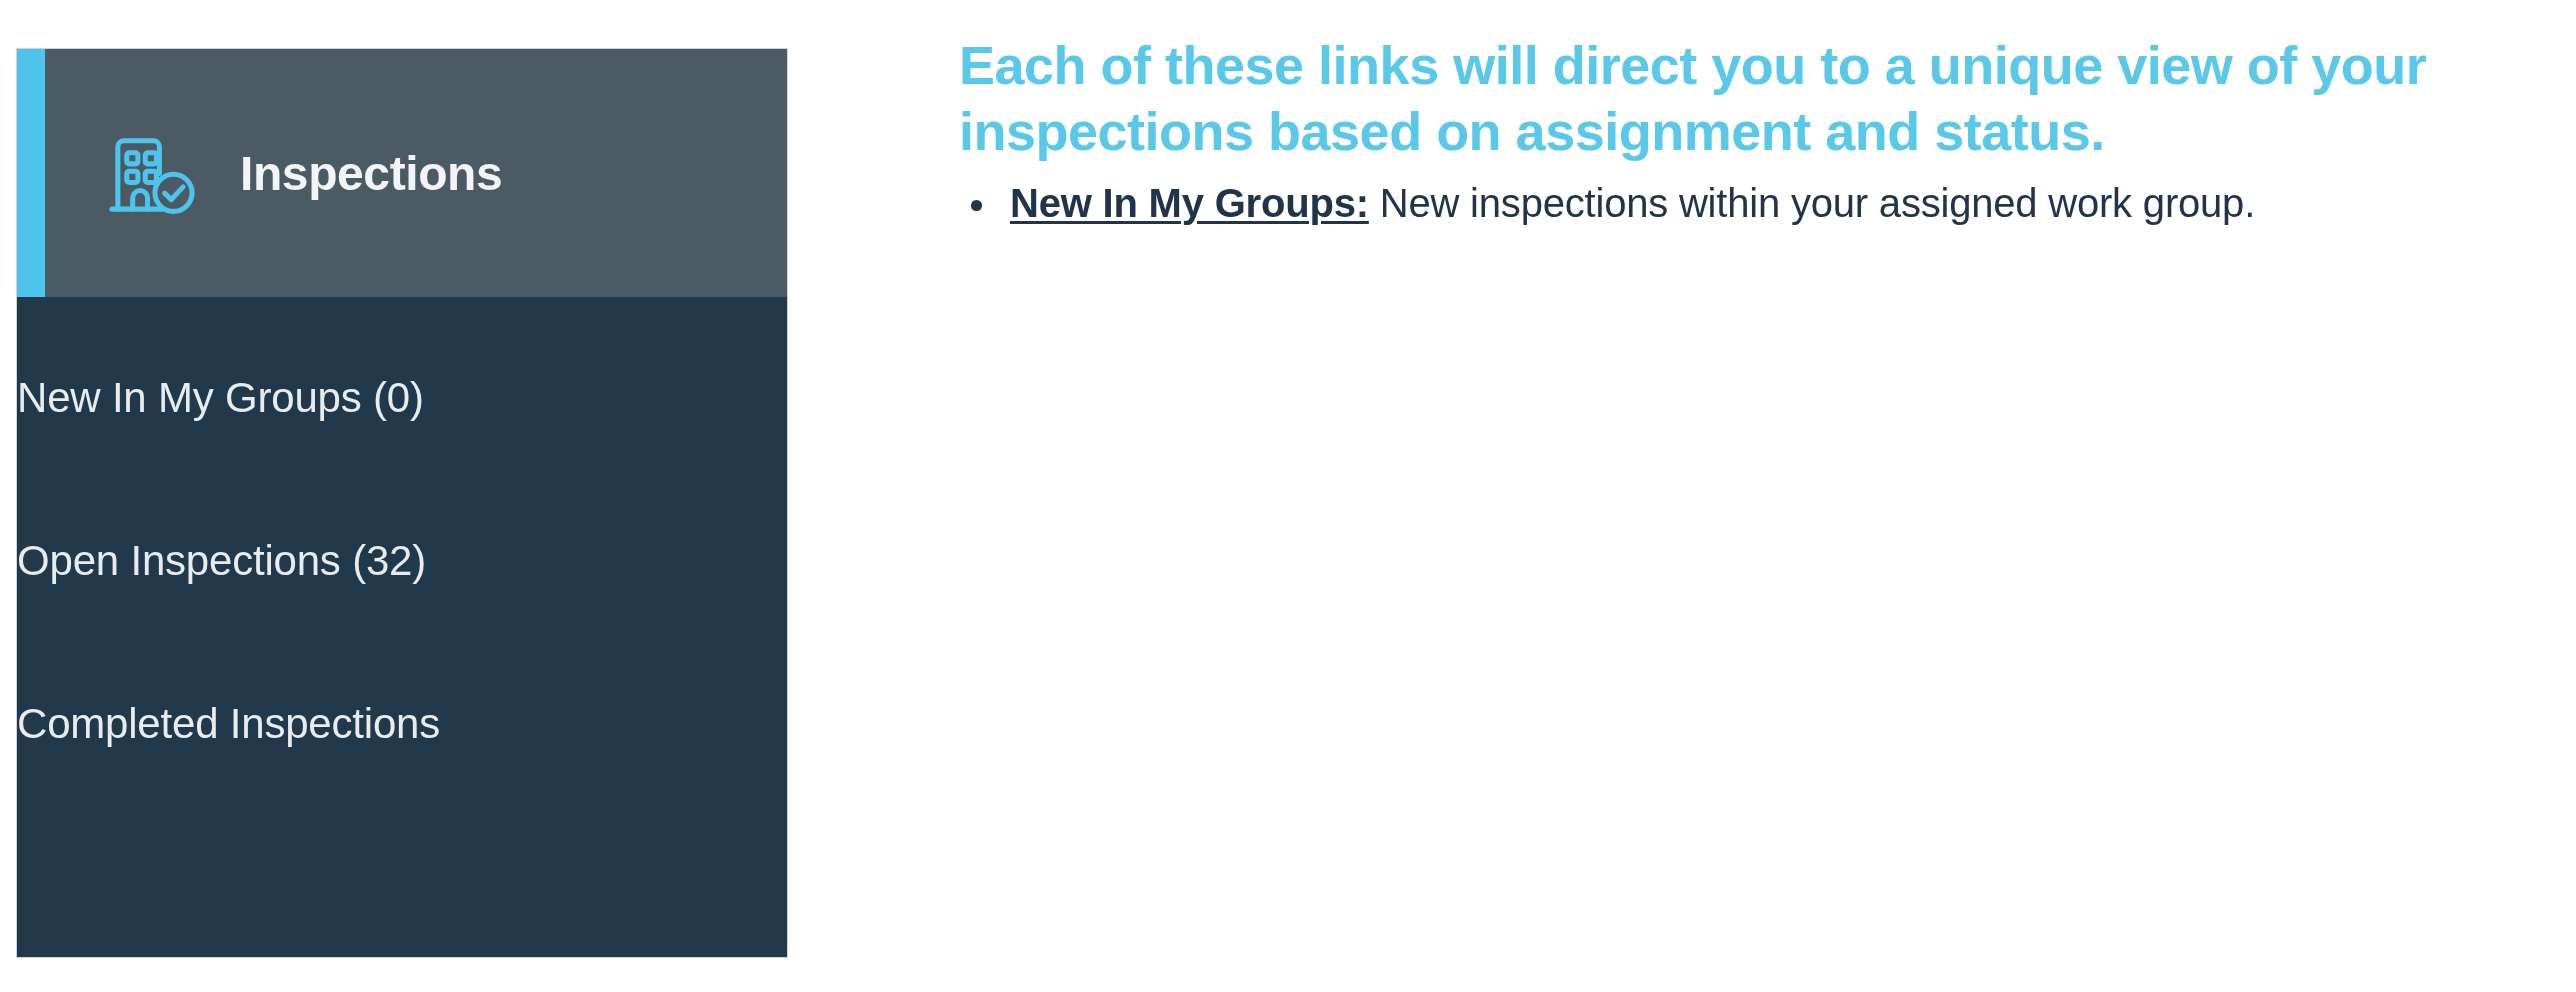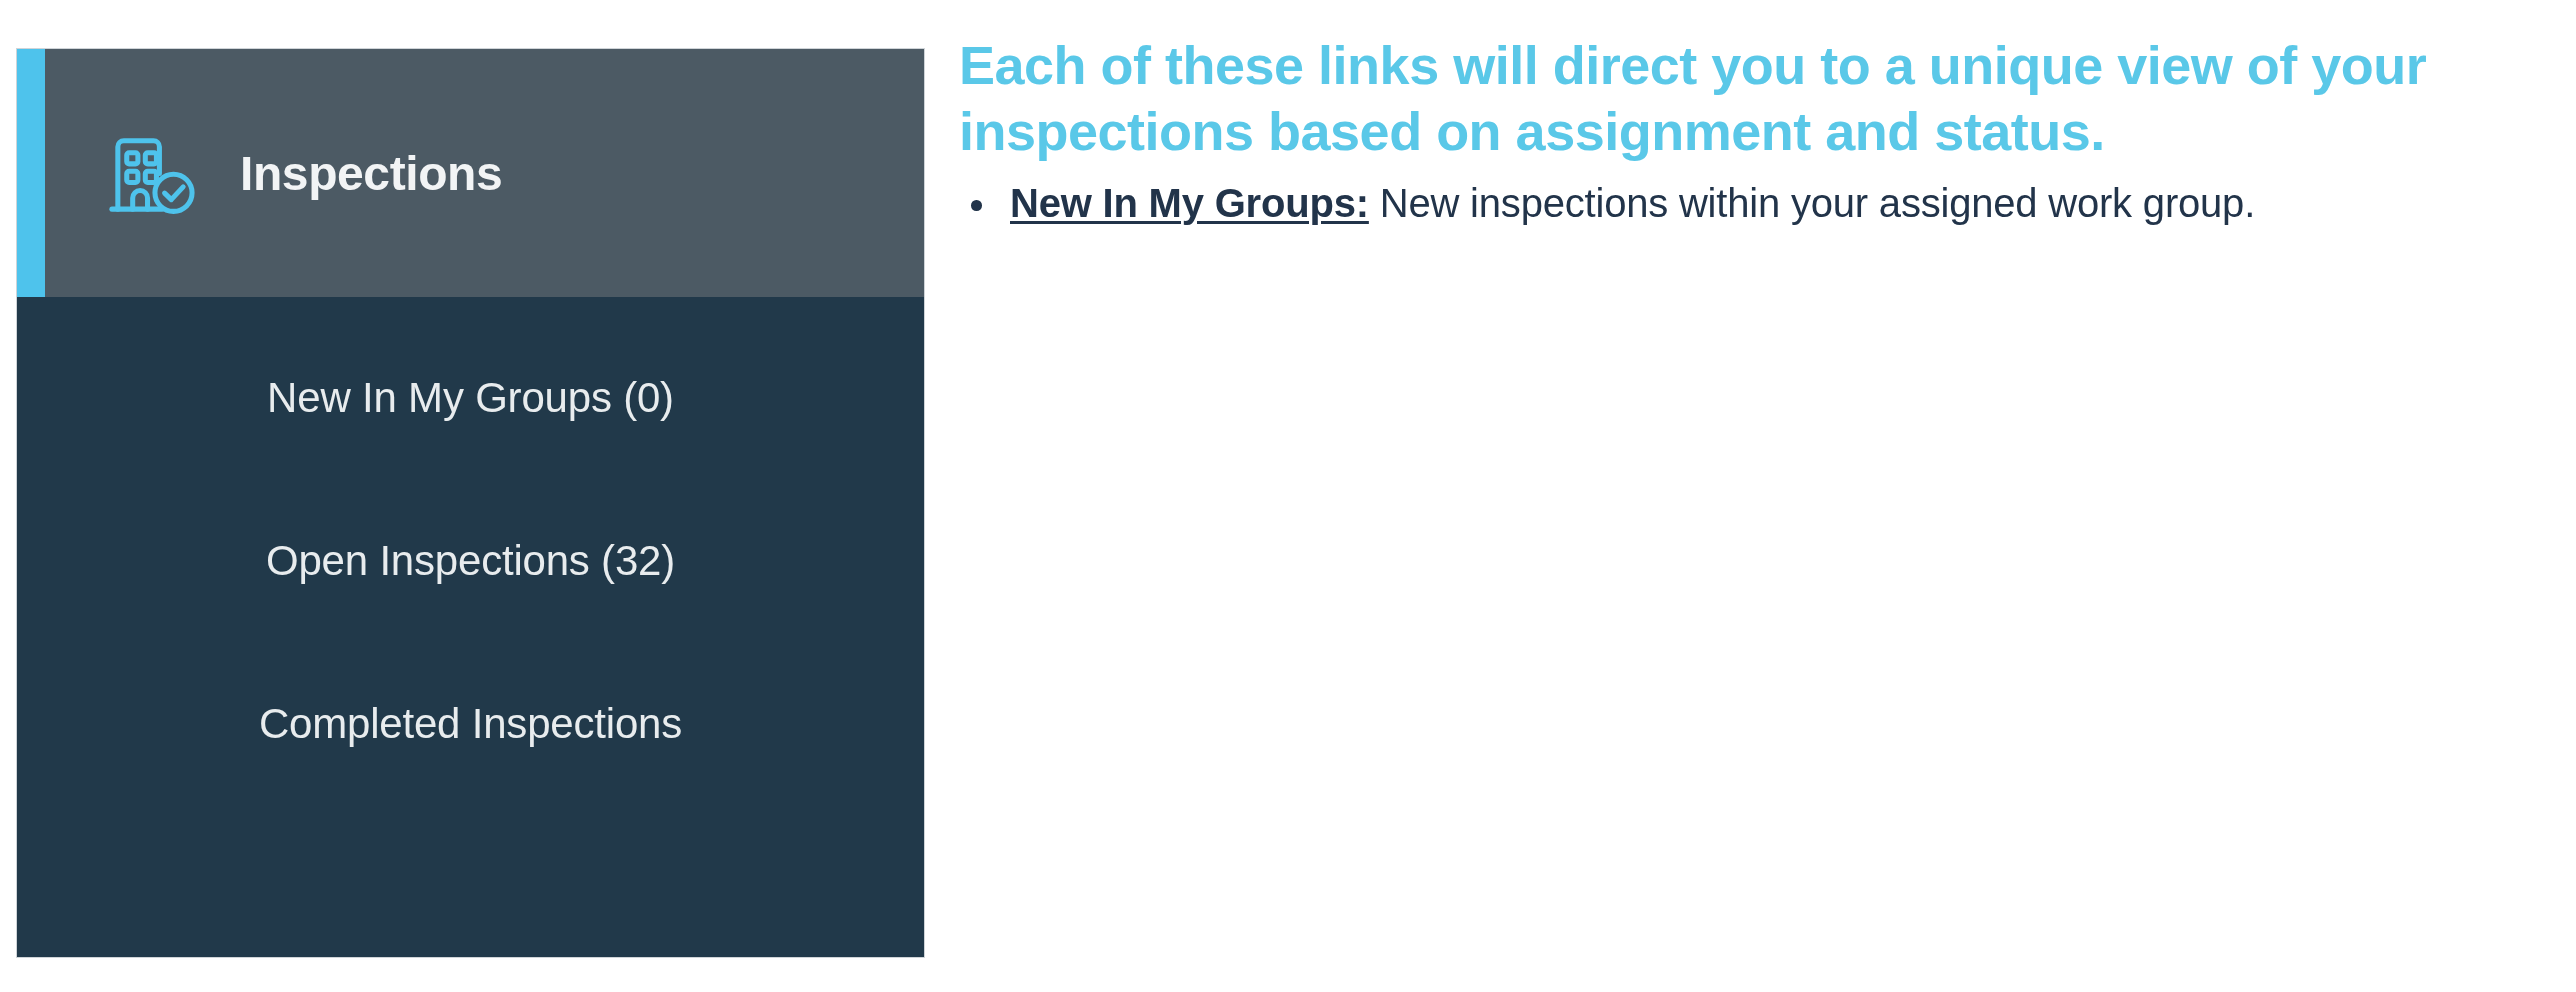--- a/index.html
+++ b/index.html
@@ -13,21 +13,21 @@
     font-family: "Liberation Sans", sans-serif;
     overflow: hidden;
     position: relative;
   }
 
   
   #sidebar {
     position: absolute;
     left: 16px;
     top: 48px;
-    width: 909px;
+    width: 772px;
     height: 910px;
     background: #21394a;
     border: 0.9px solid #cfd4d8;
     box-sizing: border-box;
     display: flex;
     flex-direction: column;
   }
 
   #sidebar-header {
     position: relative;
@@ -66,21 +66,21 @@
     flex: 1 1 auto;
     display: flex;
     flex-direction: column;
     padding-top: 19.3px;
   }
   .menu-item {
     flex: 0 0 auto;
     height: 163px;
     display: flex;
     align-items: center;
-    justify-content: center;
+    justify-content: flex-start;
     color: #e8ecee;
     font-size: 42px;
     font-weight: 400;
     letter-spacing: -0.2px;
     white-space: nowrap;
     cursor: pointer;
   }
 
   
   #content {

